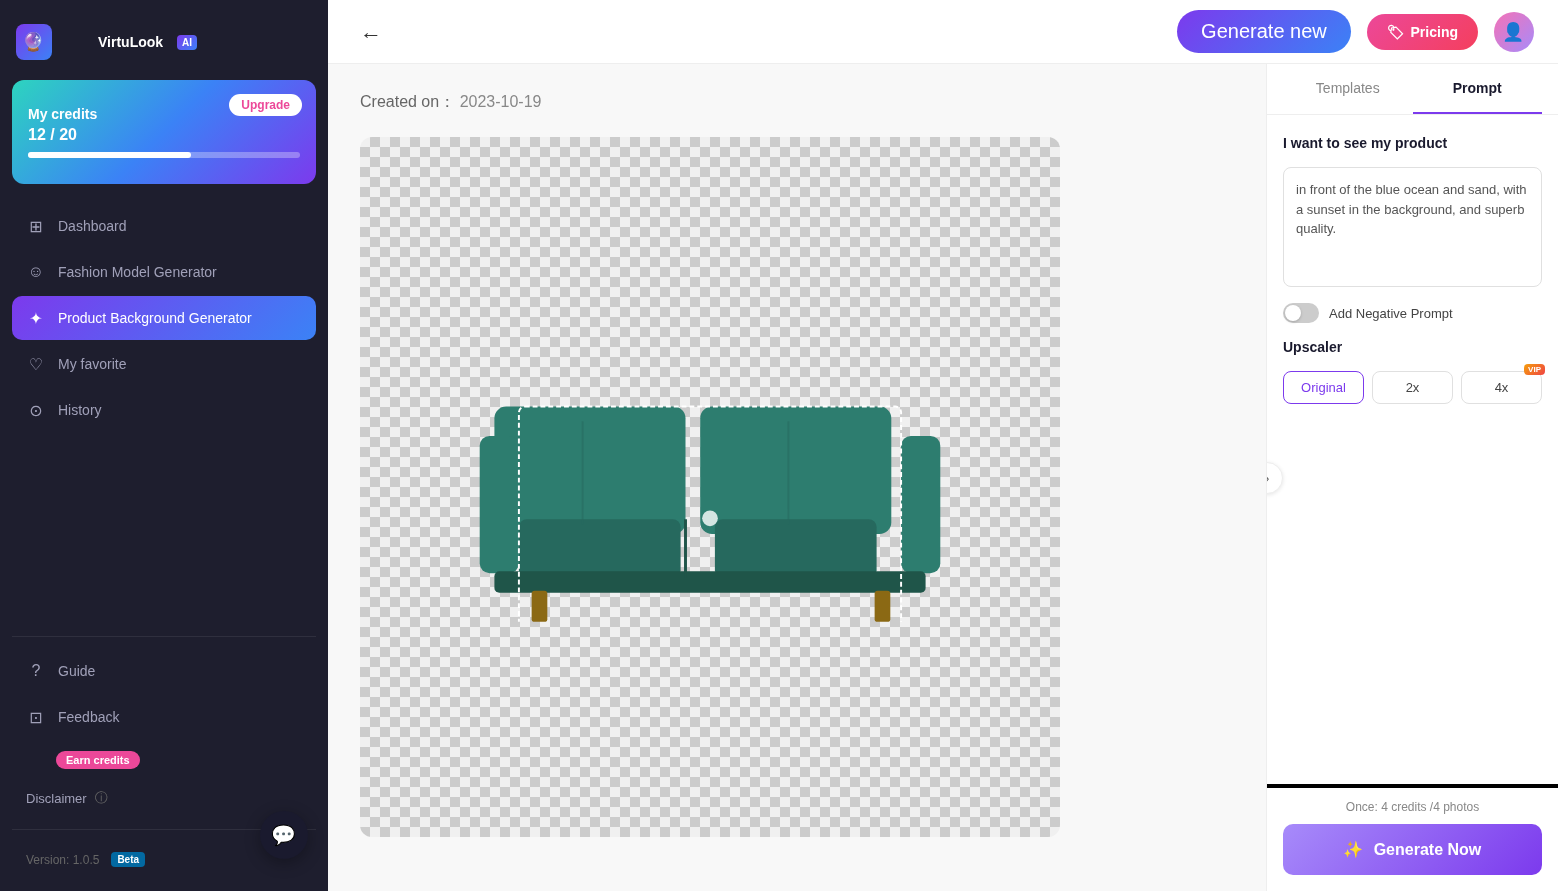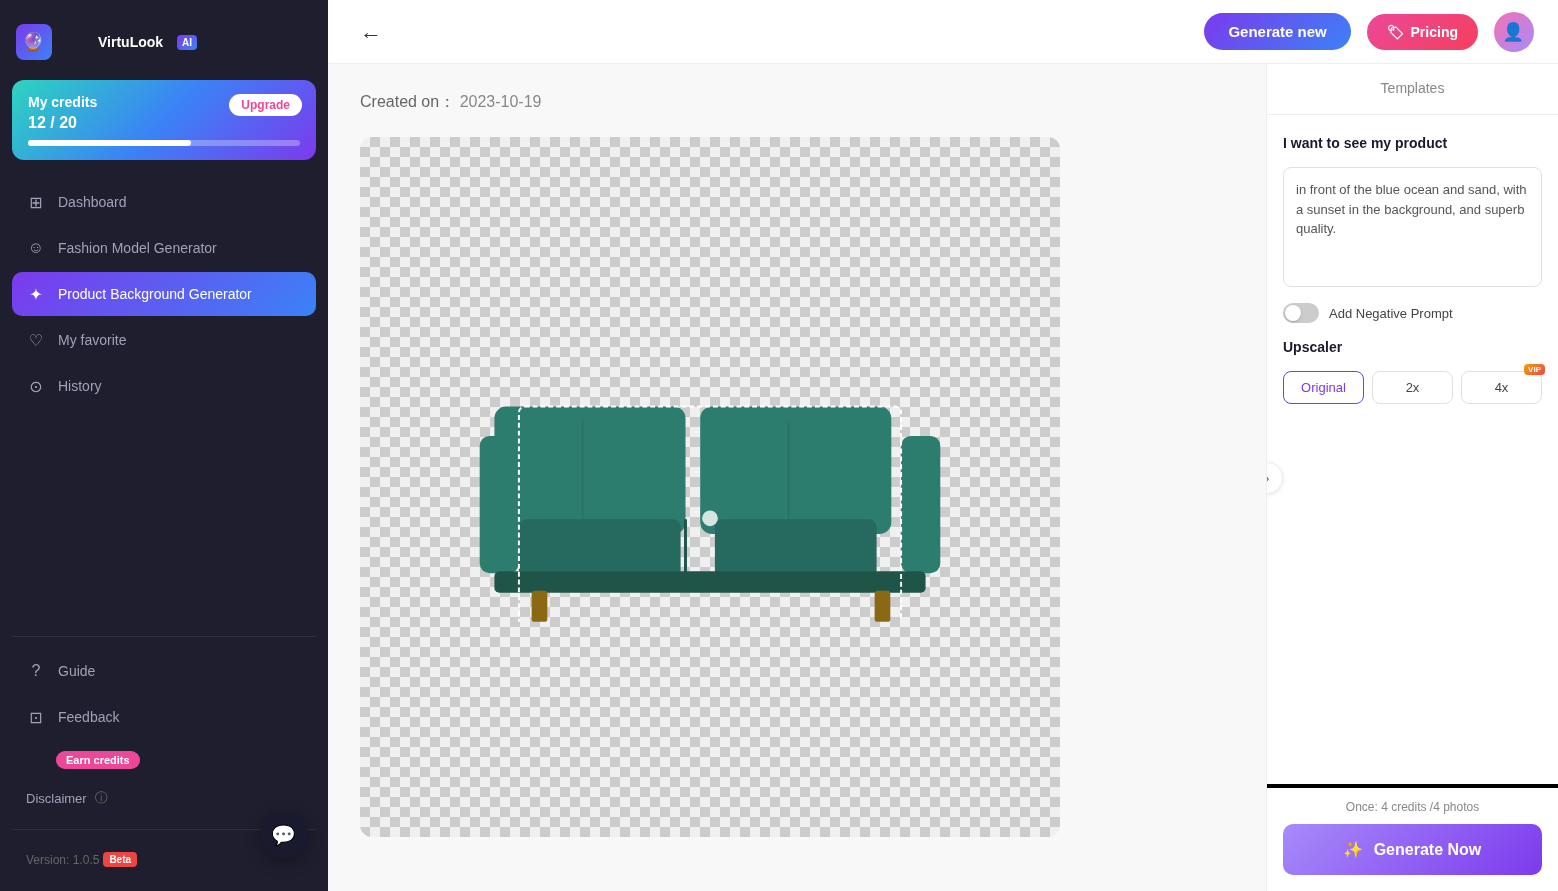--- a/index.html
+++ b/index.html
@@ -54,21 +54,21 @@
       font-weight: 700;
       padding: 2px 5px;
       border-radius: 4px;
       margin-left: 4px;
     }
 
     
     .credits-card {
       background: linear-gradient(135deg, #2dd4bf 0%, #3b82f6 50%, #7c3aed 100%);
       border-radius: 12px;
-      padding: 14px 16px;
+      padding: 26px 16px;
       margin-bottom: 20px;
       position: relative;
     }
     .credits-label {
       font-size: 14px;
       font-weight: 600;
       color: #fff;
       margin-bottom: 4px;
     }
     .credits-value {
@@ -172,27 +172,27 @@
       padding: 8px 14px;
       font-size: 13px;
       color: #a0a0b8;
       cursor: pointer;
       text-align: center;
     }
 
     .version-row {
       display: flex;
       align-items: center;
-      gap: 4px;
+      gap: 12px;
       padding: 8px 14px;
       font-size: 12px;
       color: #666;
     }
     .version-badge {
-      background: #ef4444;
+      background: #0369a1;
       color: #fff;
       font-size: 10px;
       font-weight: 600;
       padding: 2px 6px;
       border-radius: 4px;
     }
 
     
     .main {
       flex: 1;
@@ -226,22 +226,22 @@
       display: flex;
       align-items: center;
       gap: 16px;
     }
     .generate-new-btn {
       background: linear-gradient(135deg, #7c3aed, #3b82f6);
       color: #fff;
       border: none;
       border-radius: 24px;
       padding: 10px 24px;
-      font-size: 15px;
-      font-weight: 700;
+      font-size: 20px;
+      font-weight: 400;
       cursor: pointer;
       text-align: center;
     }
     .pricing-btn {
       background: linear-gradient(135deg, #ec4899, #f43f5e);
       color: #fff;
       border: none;
       border-radius: 24px;
       padding: 10px 20px;
       font-size: 14px;
@@ -639,20 +639,21 @@
 
             <circle cx="250" cy="174" r="8" fill="#fff" opacity="0.8"></circle>
           </svg>
         </div>
       </div>
     </div>
 
     <div class="right-panel">
       <div class="panel-tabs">
         <div class="panel-tab">Templates</div>
+        <div class="panel-tab active">Prompt</div>
       </div>
 
       <div class="panel-body">
         <div class="prompt-label">I want to see my product</div>
         <textarea class="prompt-textarea" style="">in front of the blue ocean and sand, with a sunset in the background, and superb quality.</textarea>
 
         <div class="toggle-row">
           <div class="toggle">
             <div class="toggle-knob"></div>
           </div>

